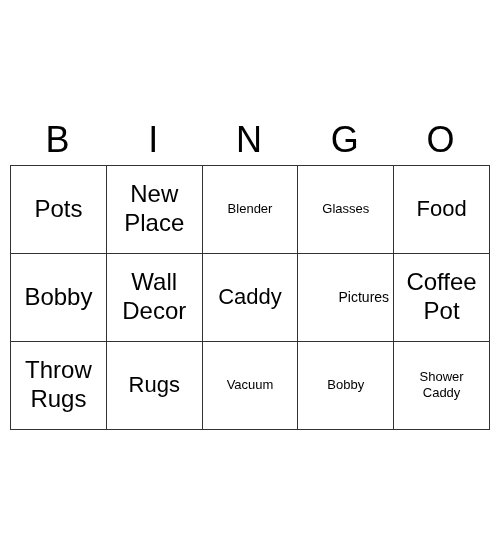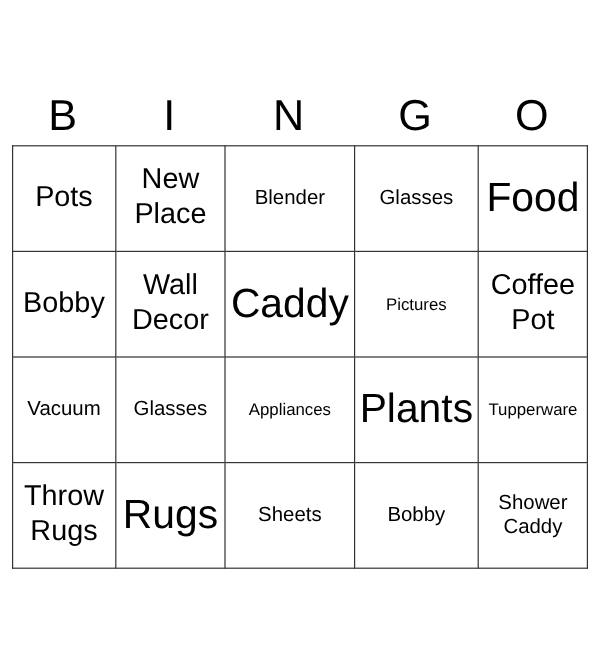--- a/index.html
+++ b/index.html
@@ -43,32 +43,33 @@
       padding: 4px;
     }
 
     .cell-text {
       display: block;
       line-height: 1.2;
     }
 
     .size-small {
       font-size: 14px;
+      text-align: right;
     }
 
     .size-medium {
-      font-size: 17px;
+      font-size: 13px;
     }
 
     .size-large {
       font-size: 24px;
     }
 
     .size-xlarge {
-      font-size: 34px;
+      font-size: 22px;
     }
   </style>
 </head>
 <body>
 
 <table class="bingo-card">
   <thead>
     <tr class="header-row">
     <th>B</th>
         <th>I</th>
@@ -107,44 +108,27 @@
         </td>
         <td class="bingo-cell">
           <span class="cell-text size-small">Pictures</span>
         </td>
         <td class="bingo-cell">
           <span class="cell-text size-large">Coffee<br>Pot</span>
         </td>
       </tr>
       <tr>
         <td class="bingo-cell">
-          <span class="cell-text size-medium">Vacuum</span>
-        </td>
-        <td class="bingo-cell">
-          <span class="cell-text size-medium">Glasses</span>
-        </td>
-        <td class="bingo-cell">
-          <span class="cell-text size-small">Appliances</span>
-        </td>
-        <td class="bingo-cell">
-          <span class="cell-text size-xlarge">Plants</span>
-        </td>
-        <td class="bingo-cell">
-          <span class="cell-text size-small">Tupperware</span>
-        </td>
-      </tr>
-      <tr>
-        <td class="bingo-cell">
           <span class="cell-text size-large">Throw<br>Rugs</span>
         </td>
         <td class="bingo-cell">
           <span class="cell-text size-xlarge">Rugs</span>
         </td>
         <td class="bingo-cell">
-          <span class="cell-text size-medium">Sheets</span>
+          <span class="cell-text size-medium">Vacuum</span>
         </td>
         <td class="bingo-cell">
           <span class="cell-text size-medium">Bobby</span>
         </td>
         <td class="bingo-cell">
           <span class="cell-text size-medium">Shower<br>Caddy</span>
         </td>
       </tr>
     </tbody>
 </table>

